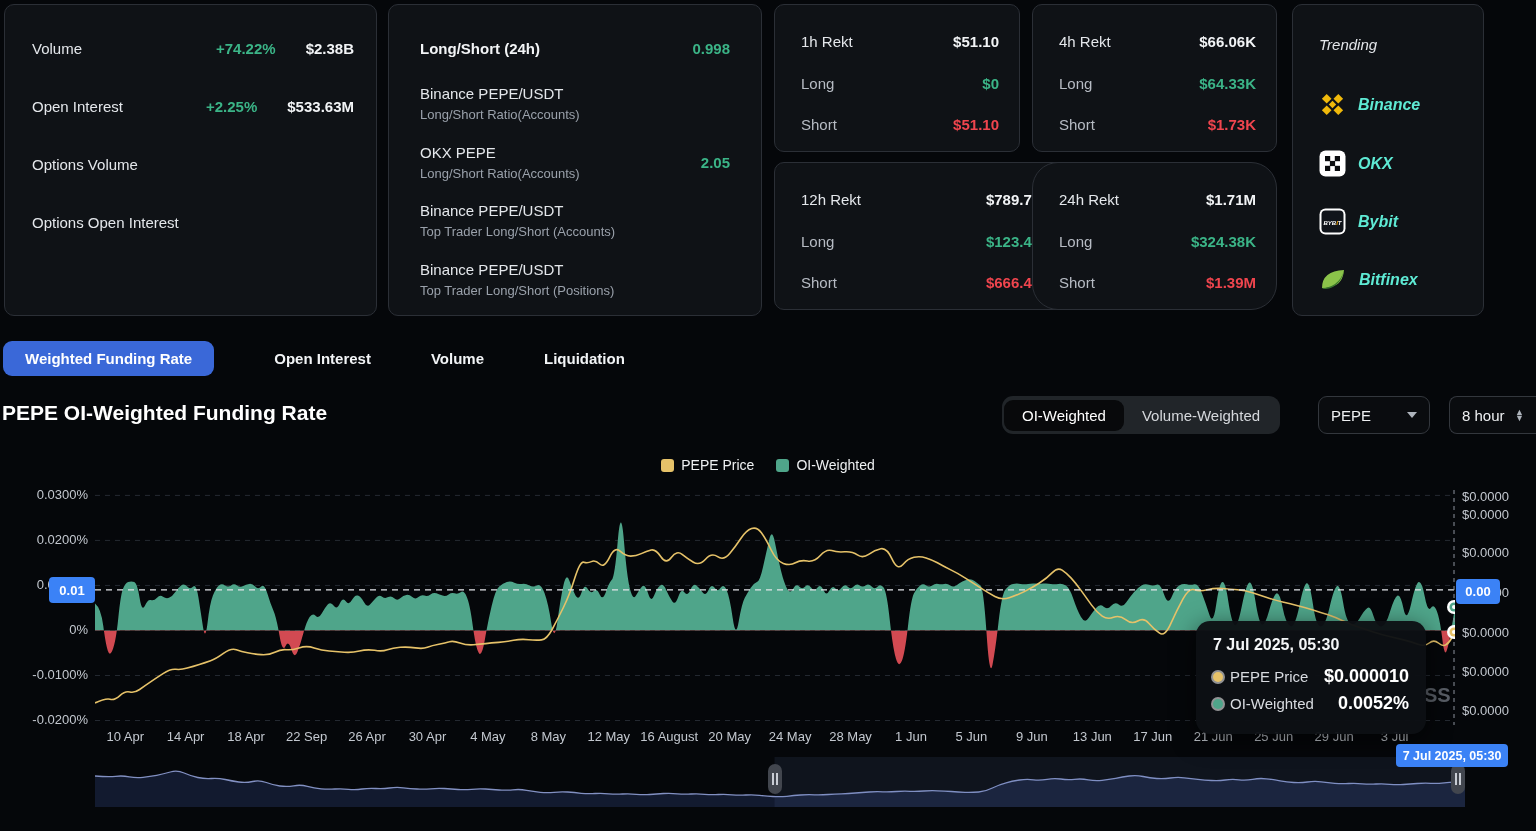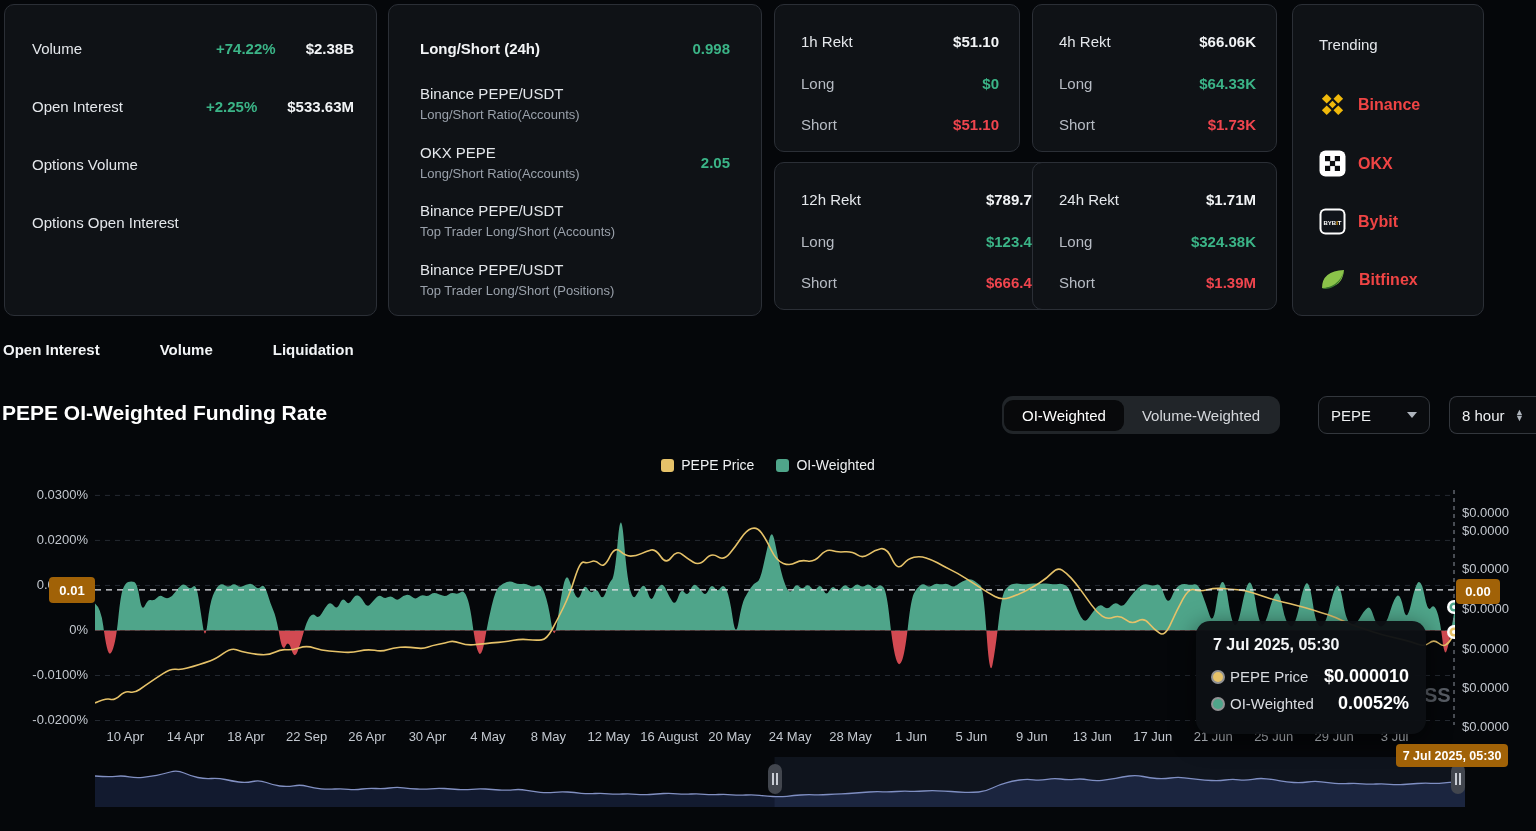--- a/index.html
+++ b/index.html
@@ -27,41 +27,41 @@
     color:#eef0f2; font-size:15px; background:#0a0c0f; cursor:pointer; }
   .caret { width:0; height:0; border-left:5px solid transparent; border-right:5px solid transparent;
     border-top:6px solid #aeb4bc; margin-left:14px; }
   .updown { display:flex; flex-direction:column; line-height:6px; color:#aeb4bc; font-size:9px; margin-left:10px; }
   
   .legend { position:absolute; top:457px; left:0; width:1536px; display:flex; justify-content:center; gap:22px; }
   .legend-item { display:flex; align-items:center; gap:7px; color:#eef0f2; font-size:14px; }
   .legend-sq { width:13px; height:13px; border-radius:3px; }
   
   .ytick-l { position:absolute; width:86px; text-align:right; color:#c3c8cf; font-size:13px; }
-  .ytick-r { position:absolute; left:1462px; color:#c3c8cf; font-size:13px;margin-top:16px; }
+  .ytick-r { position:absolute; left:1462px; color:#c3c8cf; font-size:13px; }
   .xtick { position:absolute; top:729px; color:#c3c8cf; font-size:13px; transform:translateX(-50%); white-space:nowrap; }
-  .badge { position:absolute; background:#a16207; color:#fff; font-size:13px; font-weight:bold;
+  .badge { position:absolute; background:#3b82f6; color:#fff; font-size:13px; font-weight:bold;
     border-radius:4px; display:flex; align-items:center; justify-content:center; z-index:5; }
   
   .tooltip { position:absolute; left:1196px; top:621px; width:230px; height:113px;
     background:rgba(13,16,20,0.96); border-radius:14px; padding:15px 17px 12px 17px; z-index:6;
     box-shadow:0 6px 24px rgba(0,0,0,.6); }
   .tt-title { color:#f4f6f8; font-size:16px; font-weight:bold; margin-bottom:12px; }
   .tt-row { display:flex; align-items:center; margin-top:6px; }
   .tt-dot { width:10px; height:10px; border-radius:50%; margin-right:7px; box-shadow:0 0 0 2px rgba(255,255,255,.55); }
   .tt-name { color:#d8dbe0; font-size:15px; }
   .tt-val { margin-left:auto; color:#fff; font-size:18px; font-weight:bold; }
   .watermark { position:absolute; left:1424px; top:684px; color:#868d98; opacity:.65;
     font-size:20px; font-weight:bold; z-index:3; }
   
   .nav-handle { position:absolute; top:764px; width:14px; height:30px; background:#42464e;
     border-radius:7px; z-index:6; display:flex; align-items:center; justify-content:center; gap:2px; cursor:ew-resize; }
   .nav-handle i { display:block; width:2px; height:12px; background:#c9cdd4; }
   .trend-item { position:absolute; display:flex; align-items:center; gap:12px; cursor:pointer; }
-  .trend-name { color:#ef4444; font-size:16px; font-weight:bold; }
+  .trend-name { color:#5eead4; font-size:16px; font-weight:bold; }
 </style>
 </head>
 <body>
 
 <div class="card" style="left:4px;top:4px;width:373px;height:312px;">
   <div class="row-line" style="top:31px;height:24px;">
     <span class="lbl">Volume</span>
     <span class="grow"></span>
     <span class="val pos" style="margin-right:30px;">+74.22%</span>
     <span class="val">$2.38B</span>
@@ -158,39 +158,39 @@
     <span class="sub" style="font-size:15px;color:#b7bcc4;">Long</span>
       <span class="grow"></span>
     <span class="val pos">$123.40K</span>
   </div>
   <div class="row-line" style="top:108px;height:22px;left:26px;right:20px;">
     <span class="sub" style="font-size:15px;color:#b7bcc4;">Short</span>
       <span class="grow"></span>
     <span class="val neg">$666.40K</span>
   </div>
 </div>
-<div class="card" style="left:1032px;top:162px;width:245px;height:148px;">
+<div class="card" style="left:1032px;top:162px;width:245px;height:148px;border-radius:26px;">
   <div class="row-line" style="top:25px;height:22px;left:26px;right:20px;">
     <span class="lbl">24h Rekt</span>
       <span class="grow"></span>
     <span class="val">$1.71M</span>
   </div>
   <div class="row-line" style="top:67px;height:22px;left:26px;right:20px;">
     <span class="sub" style="font-size:15px;color:#b7bcc4;">Long</span>
       <span class="grow"></span>
     <span class="val pos">$324.38K</span>
   </div>
   <div class="row-line" style="top:108px;height:22px;left:26px;right:20px;">
     <span class="sub" style="font-size:15px;color:#b7bcc4;">Short</span>
       <span class="grow"></span>
     <span class="val neg">$1.39M</span>
   </div>
 </div>
 
-<div class="card" style="left:1292px;top:4px;width:192px;height:312px;">
+<div class="card" style="left:1292px;top:4px;width:192px;height:312px;font-style:italic;">
   <div class="abs lbl" style="left:26px;top:31px;">Trending</div>
   <div class="trend-item" style="left:26px;top:86px;">
     <svg width="27" height="27" viewBox="0 0 27 27">
       <g fill="#f0b90b" transform="translate(13.5,13.5)">
         <rect x="-3.4" y="-3.4" width="6.8" height="6.8" transform="rotate(45) translate(0,-8.2)"></rect>
         <rect x="-3.4" y="-3.4" width="6.8" height="6.8" transform="rotate(45) translate(0,8.2)"></rect>
         <rect x="-3.4" y="-3.4" width="6.8" height="6.8" transform="rotate(45) translate(-8.2,0)"></rect>
         <rect x="-3.4" y="-3.4" width="6.8" height="6.8" transform="rotate(45) translate(8.2,0)"></rect>
         <rect x="-2.6" y="-2.6" width="5.2" height="5.2" transform="rotate(45)"></rect>
       </g>
@@ -221,20 +221,21 @@
   <div class="trend-item" style="left:26px;top:261px;">
     <svg width="28" height="28" viewBox="0 0 28 28">
       <path d="M3 22 Q3 5 25 4 Q24 18 12 21 Q7 22.5 3 22 Z" fill="#8bc34a"></path>
       <path d="M3 22 Q10 22 16 18 Q23 13 25 4 Q22 19 10 22.5 Q5 23.5 3 22 Z" fill="#37742c"></path>
     </svg>
     <span class="trend-name">Bitfinex</span>
   </div>
 </div>
 
 <div class="abs" style="left:3px;top:341px;display:flex;align-items:center;gap:60px;">
+  <div class="tab tab-active">Weighted Funding Rate</div>
   <div class="tab">Open Interest</div>
   <div class="tab">Volume</div>
   <div class="tab">Liquidation</div>
 </div>
 
 <div class="abs" style="left:2px;top:401px;color:#fff;font-size:21px;font-weight:bold;">PEPE OI-Weighted Funding Rate</div>
 
 <div class="seg-wrap">
   <div class="seg seg-active">OI-Weighted</div>
   <div class="seg">Volume-Weighted</div>

